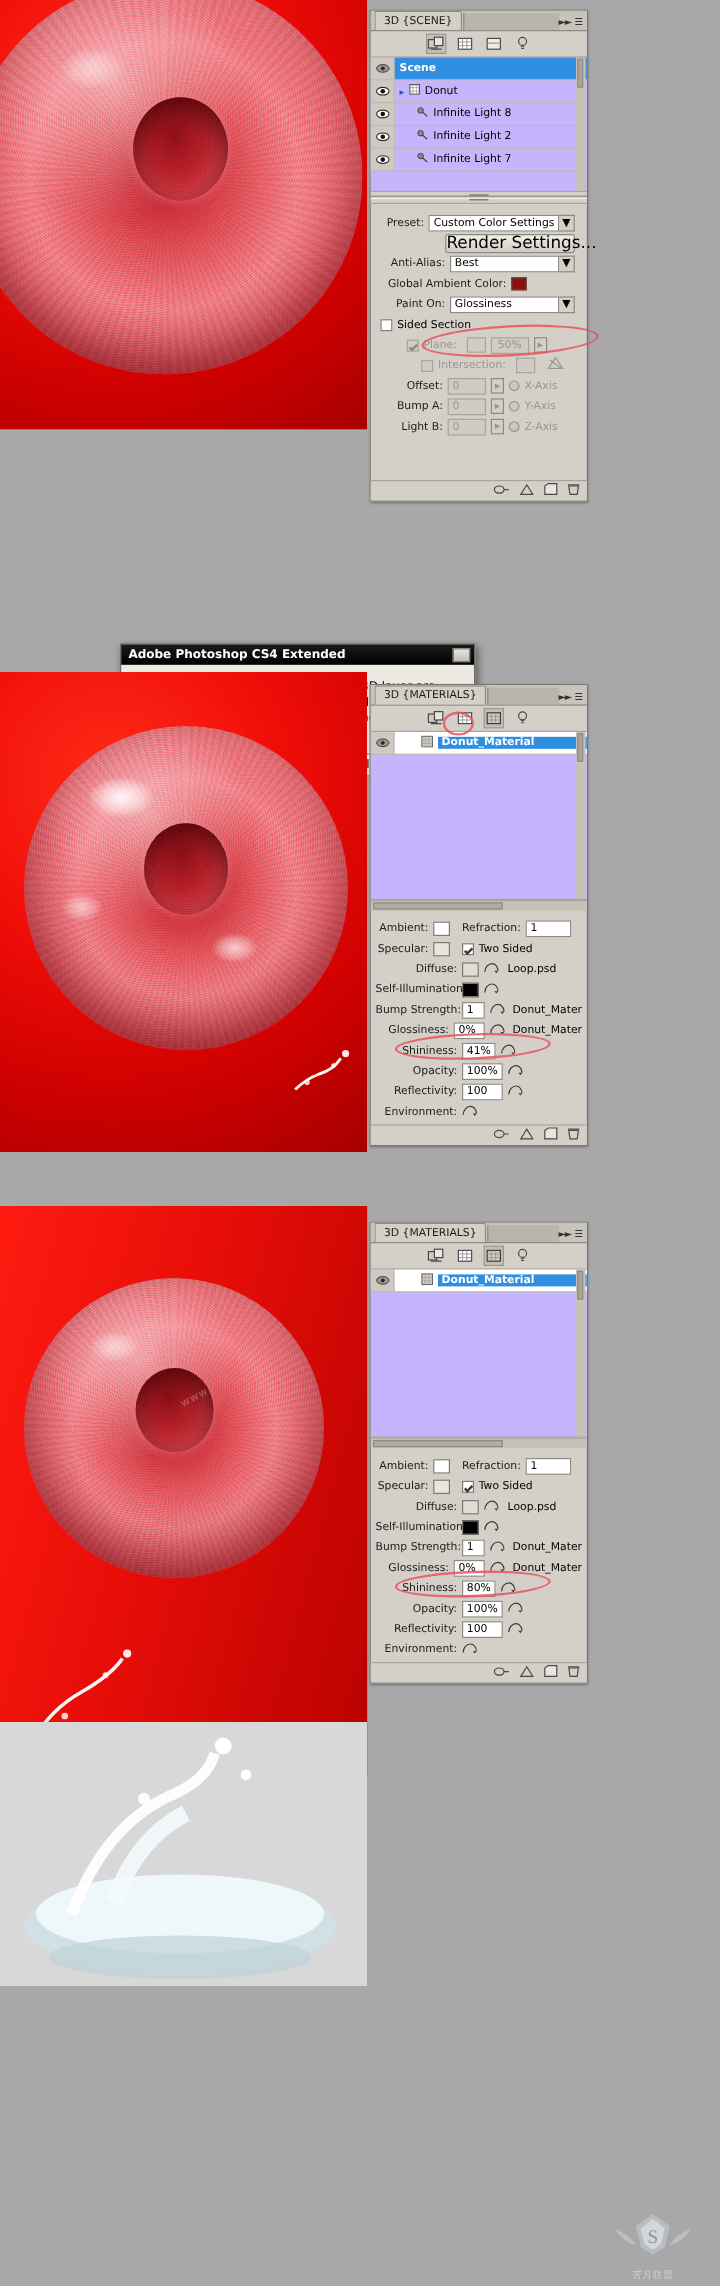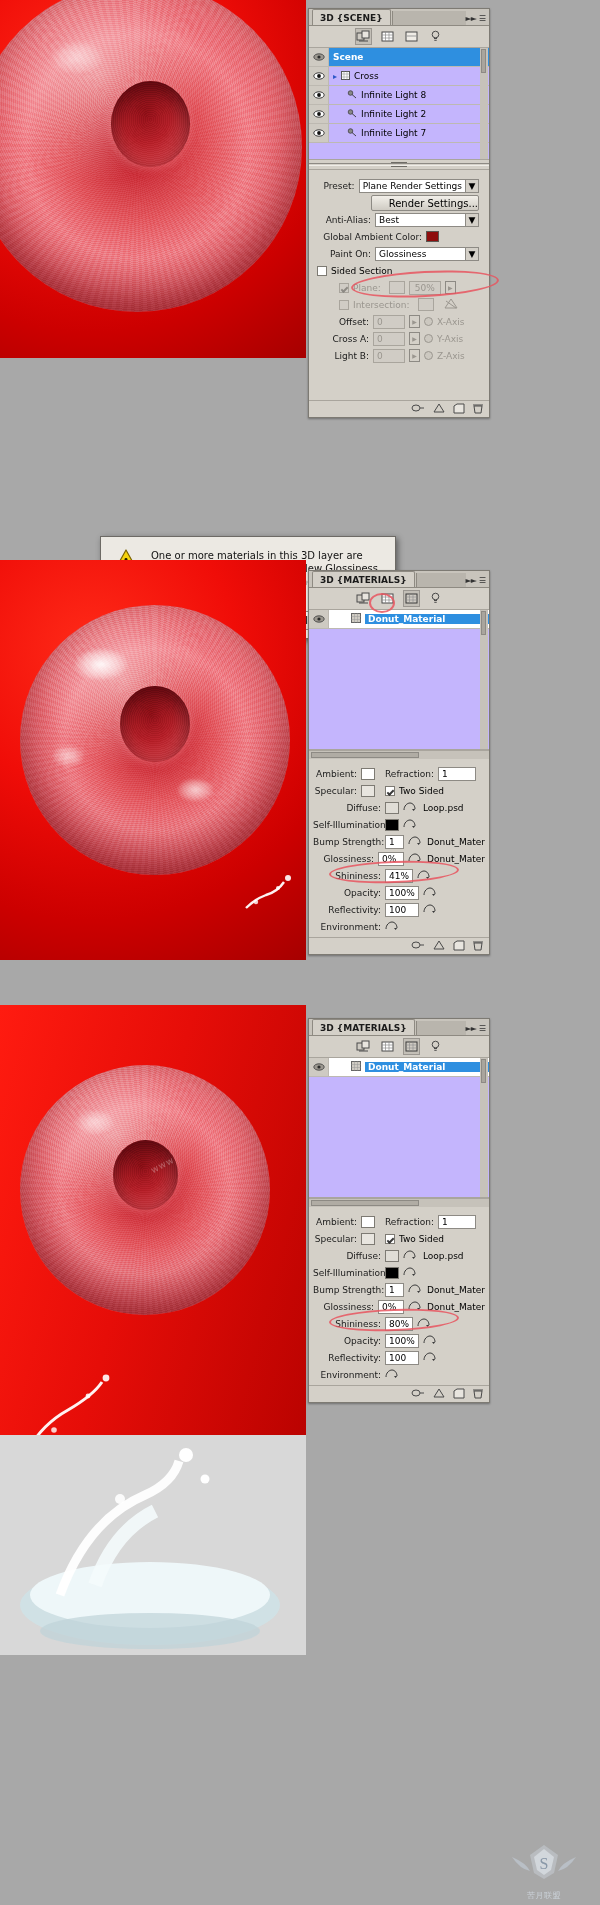--- a/index.html
+++ b/index.html
@@ -70,21 +70,21 @@
     font-size:9px;
   }
   .panel-tabbar {
     height:17px; background:#c8c4bc;
     border-bottom:1px solid #8e8a82;
     display:flex; align-items:flex-end; position:relative;
   }
   .panel-tab {
     height:16px; padding:0 7px; line-height:16px;
     background:#d4d0c8; border:1px solid #8e8a82; border-bottom:none;
-    font-weight:bold; font-size:9px; color:#1a1a1a;
+    font-weight:normal; font-size:9px; color:#1a1a1a;
     border-radius:2px 2px 0 0; margin-left:3px;
   }
   .tab-filler { flex:1; height:14px; background:#b9b5ad; border-left:1px solid #8e8a82; margin-left:1px;}
   .tabbar-right { display:flex; align-items:center; gap:3px; padding:0 4px 2px 0; }
   .chev { font-size:8px; color:#333; letter-spacing:-1px; }
 
   .panel-toolbar {
     height:22px; background:#d4d0c8; border-bottom:1px solid #a9a59d;
     display:flex; align-items:center; justify-content:center; gap:9px;
   }
@@ -123,21 +123,21 @@
   .cb.dis { background:#d0ccc5; border-color:#a9a59d; }
   .cb.on::after {
     content:""; position:absolute; left:1px; top:3px; width:5px; height:2px;
     border-left:2px solid #3a3a3a; border-bottom:2px solid #3a3a3a; transform:rotate(-45deg);
   }
   .cb.on.dis::after { border-color:#8d8a84; }
   .radio { width:9px; height:9px; border-radius:50%; border:1px solid #9a968f; background:#ccc8c0; display:inline-block; }
   .swatch { width:13px; height:11px; border:1px solid #5a5752; }
   .btnwide {
     background:linear-gradient(#f2efe9,#cfcbc3); border:1px solid #8d8a84;
-    height:16px; line-height:15px; text-align:right; font-size:10px; border-radius:2px;
+    height:16px; line-height:15px; text-align:left; font-size:14px; border-radius:2px;
   }
   .spin { width:11px; height:13px; border:1px solid #8d8a84; background:#d4d0c8;
           display:flex; align-items:center; justify-content:center; font-size:6px; }
   .spin.dis { color:#9a968f; }
   .panel-footer {
     height:17px; background:#d4d0c8; border-top:1px solid #a9a59d;
     display:flex; align-items:center; justify-content:flex-end; gap:8px; padding-right:6px;
   }
   .scrollbar-h { height:9px; background:#c6c2ba; border-top:1px solid #a9a59d; position:relative; }
   .scrollbar-h i { position:absolute; left:2px; top:1px; height:6px; width:60%; background:#b0aca4; border:1px solid #8d8a84; }
@@ -250,21 +250,21 @@
             </svg>
         </div>
         <div class="tree-label">
           <span style="color:#2b56c8;font-size:8px;">▸</span>
           <span>
             <svg width="9" height="9" viewBox="0 0 9 9">
                 <rect x="0.5" y="0.5" width="8" height="8" fill="#fff" stroke="#555"></rect>
                 <path d="M0.5 3h8M0.5 6h8M3 .5v8M6 .5v8" stroke="#999" stroke-width=".6"></path>
               </svg>
           </span>
-          <span>Cross</span>
+          <span>Donut</span>
         </div>
       </div>
       <div class="tree-row">
         <div class="eye-cell">
           <svg width="12" height="8" viewBox="0 0 12 8">
               <ellipse cx="6" cy="4" rx="5.2" ry="3.2" fill="#fff" stroke="#2b2b2b" stroke-width=".9"></ellipse>
               <circle cx="6" cy="4" r="1.9" fill="#111"></circle>
             </svg>
         </div>
         <div class="tree-label">
@@ -321,21 +321,21 @@
 
     <div style="height:10px;position:relative;background:#d4d0c8;border-bottom:1px solid #a9a59d;">
       <div style="position:absolute;left:0;right:0;top:3px;height:3px;border-top:1px solid #8d8a84;border-bottom:1px solid #efede8;"></div>
       <div style="position:absolute;left:50%;top:2px;margin-left:-8px;width:16px;height:5px;border-top:1px solid #6f6c66;border-bottom:1px solid #6f6c66;"></div>
     </div>
 
     <div style="padding:6px 0 0 0;">
       <div class="prop">
         <span class="lab" style="width:58px;">Preset:</span>
         <span class="dd" style="flex:1;margin-right:6px;">
-          <span class="field" style="flex:1;">Plane Render Settings</span>
+          <span class="field" style="flex:1;">Custom Color Settings</span>
           <span class="arrowbox">▼</span>
         </span>
       </div>
       <div class="prop" style="justify-content:flex-end;padding-right:6px;">
         <span class="btnwide" style="width:108px;">Render Settings...</span>
       </div>
       <div class="prop">
         <span class="lab" style="width:58px;">Anti-Alias:</span>
         <span class="dd" style="flex:1;margin-right:6px;">
           <span class="field" style="flex:1;">Best</span>
@@ -358,40 +358,40 @@
         <span class="cb"></span>
         <span>Sided Section</span>
       </div>
       <div class="prop" style="margin-left:30px;">
         <span class="cb on dis"></span>
         <span style="color:#9a968f;">Plane:</span>
         <span style="width:16px;height:13px;border:1px solid #a9a59d;background:#d0ccc5;margin-left:4px;"></span>
         <span class="field dis" style="width:32px;text-align:center;">50%</span>
         <span class="spin dis">▶</span>
       </div>
-      <div class="prop" style="margin-left:30px;">
+      <div class="prop" style="margin-left:42px;">
         <span class="cb dis"></span>
         <span style="color:#9a968f;">Intersection:</span>
         <span style="width:16px;height:13px;border:1px solid #a9a59d;background:#d0ccc5;margin-left:4px;"></span>
         <span style="margin-left:6px;">
           <svg width="14" height="12" viewBox="0 0 14 12">
               <path d="M1 10L7 1l6 9z" fill="none" stroke="#9a968f"></path>
               <path d="M2 3l10 7" stroke="#9a968f"></path>
             </svg>
         </span>
       </div>
       <div class="prop">
         <span class="lab" style="width:56px;">Offset:</span>
         <span class="field dis" style="width:32px;">0</span>
         <span class="spin dis">▶</span>
         <span class="radio"></span>
         <span style="color:#9a968f;">X-Axis</span>
       </div>
       <div class="prop">
-        <span class="lab" style="width:56px;">Cross A:</span>
+        <span class="lab" style="width:56px;">Bump A:</span>
         <span class="field dis" style="width:32px;">0</span>
         <span class="spin dis">▶</span>
         <span class="radio"></span>
         <span style="color:#9a968f;">Y-Axis</span>
       </div>
       <div class="prop">
         <span class="lab" style="width:56px;">Light B:</span>
         <span class="field dis" style="width:32px;">0</span>
         <span class="spin dis">▶</span>
         <span class="radio"></span>
@@ -421,20 +421,26 @@
             <path d="M1 3h8l-1 7H2z" fill="none" stroke="#4a4a4a"></path>
             <path d="M0 2h10" stroke="#4a4a4a"></path>
           </svg>
       </span>
     </div>
 
     <div class="ellipse" style="left:42px;top:262px;width:148px;height:26px;transform:rotate(-3deg);"></div>
   </div>
 
   <div class="dialog" style="left:100px;top:536px;width:296px;height:103px;">
+    <div class="dialog-title">
+      <span>Adobe Photoshop CS4 Extended</span>
+      <span class="title-btns">
+        <span></span>
+      </span>
+    </div>
     <div class="dialog-body">
       <div class="warn-icon">
         <svg width="30" height="27" viewBox="0 0 30 27">
           <path d="M15 1L29 26H1z" fill="#f5d20c" stroke="#7a6200" stroke-width="1.2" stroke-linejoin="round"></path>
           <rect x="13.6" y="9" width="2.8" height="9" rx="1.2" fill="#231f00"></rect>
           <circle cx="15" cy="21.5" r="1.7" fill="#231f00"></circle>
         </svg>
       </div>
       <div class="dialog-msg">One or more materials in this 3D layer are missing a Glossiness texture. New Glossiness texture(s) will be created for those materials to enable editing.</div>
     </div>

